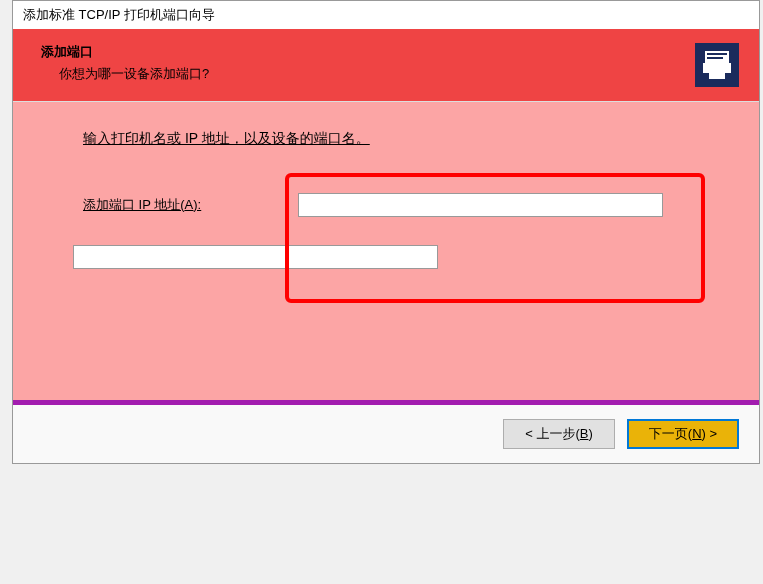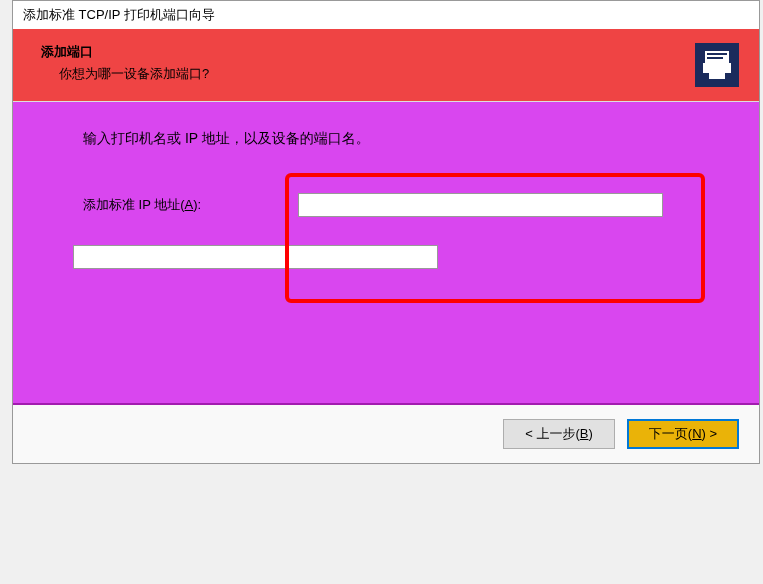--- a/index.html
+++ b/index.html
@@ -51,23 +51,24 @@
     .header-icon {
       width: 44px;
       height: 44px;
       background: #1a2b5c;
       display: flex;
       align-items: center;
       justify-content: center;
     }
     .content {
       flex: 1;
-      background: #d946ef;
+      background: #fca5a5;
       padding: 28px 60px 0 60px;
       position: relative;
+      text-decoration: underline;
     }
     .instruction {
       font-size: 14px;
       margin-bottom: 45px;
       margin-left: 10px;
     }
     .form-area {
       position: relative;
     }
     .highlight-box {
@@ -93,21 +94,21 @@
     .form-label u { text-decoration: underline; }
     .form-input {
       width: 365px;
       height: 24px;
       border: 1px solid #999;
       padding: 2px 4px;
       font-size: 13px;
       background: #fff;
     }
     .footer {
-      border-top: 2px solid #a21caf;
+      border-top: 5px solid #a21caf;
       padding: 14px 20px;
       display: flex;
       justify-content: flex-end;
       gap: 12px;
       background: #f9f9f9;
     }
     .btn {
       min-width: 112px;
       height: 30px;
       border: 1px solid #adadad;
@@ -146,21 +147,21 @@
   </div>
 
   <div class="content">
     <div class="instruction">输入打印机名或 IP 地址，以及设备的端口名。</div>
 
     <div class="form-area">
       <div class="highlight-box"></div>
 
       <div class="form-row">
         <div class="form-label">
-          <span>添加标准 IP 地址(</span><u>A</u><span>):</span>
+          <span>添加端口 IP 地址(</span><u>A</u><span>):</span>
         </div>
         <input type="text" class="form-input" value="" style="">
       </div>
 
       <div class="form-row">
         <input type="text" class="form-input" value="" style="">
       </div>
     </div>
   </div>
 

